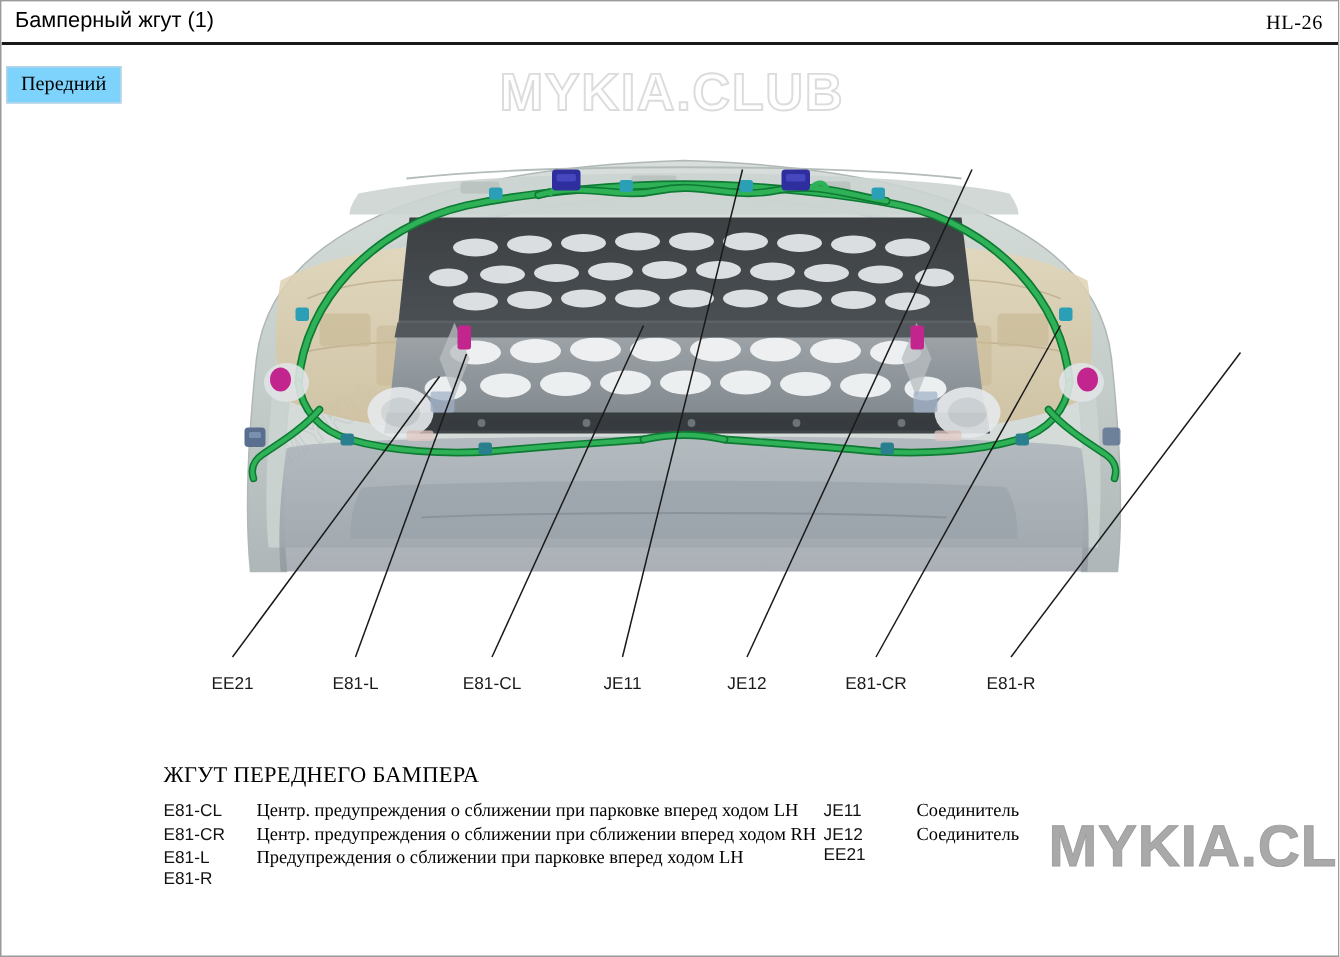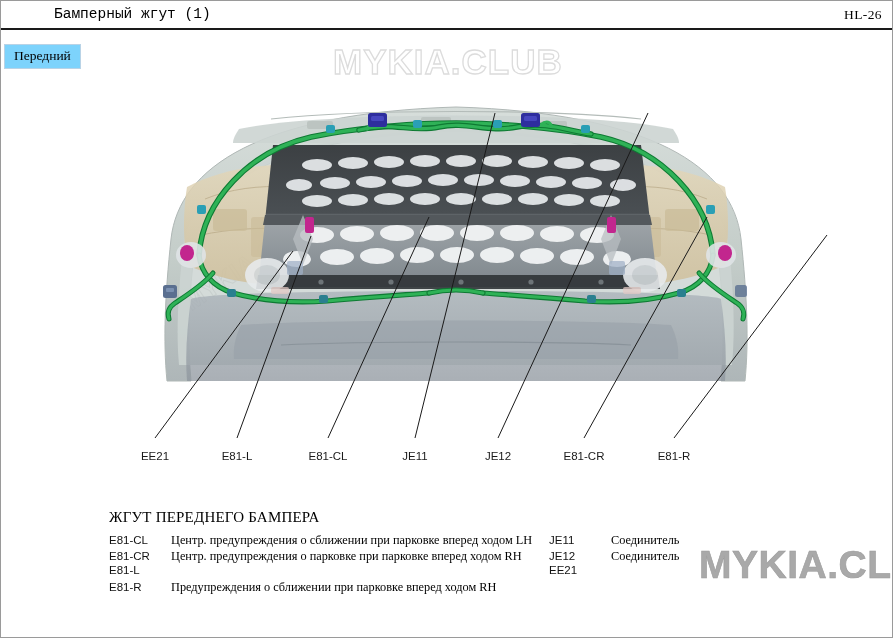--- a/index.html
+++ b/index.html
@@ -26,25 +26,24 @@
     left: 0; top: 0;
     width: 893px;
     height: 29px;
     box-sizing: border-box;
     border-bottom: 2px solid #1a1a1a;
     background: #ffffff;
   }
   #header-title {
     position: absolute;
     left: 9px; top: 5px;
-    font-family: Liberation Mono, monospace;
+    font-family: Liberation Sans, sans-serif;
     font-size: 14.5px;
     color: #000000;
     white-space: nowrap;
-    margin-left: 44px;
   }
   #header-page {
     position: absolute;
     right: 12px; top: 6px;
     font-family: Liberation Serif, serif;
     font-size: 13.5px;
     color: #000000;
     letter-spacing: .4px;
   }
 
@@ -443,28 +442,28 @@
   <div id="legend">
     <div id="legend-title">ЖГУТ ПЕРЕДНЕГО БАМПЕРА</div>
     <div class="legend-cols" style="height:70px;">
       <div class="legend-col" id="legend-col-left">
         <div class="legend-row">
           <span class="legend-code">E81-CL</span>
           <span class="legend-desc">Центр. предупреждения о сближении при парковке вперед ходом LH</span>
         </div>
         <div class="legend-row">
           <span class="legend-code">E81-CR</span>
-          <span class="legend-desc">Центр. предупреждения о парковке при парковке вперед ходом RH</span>
+          <span class="legend-desc">Центр. предупреждения о сближении при сближении вперед ходом RH</span>
         </div>
         <div class="legend-row">
           <span class="legend-code">E81-L</span>
+          <span class="legend-desc">Предупреждения о сближении при парковке вперед ходом LH</span>
         </div>
         <div class="legend-row">
           <span class="legend-code">E81-R</span>
-          <span class="legend-desc">Предупреждения о сближении при парковке вперед ходом RH</span>
         </div>
       </div>
       <div class="legend-col" id="legend-col-right">
         <div class="legend-row">
           <span class="legend-code">JE11</span>
           <span class="legend-desc">Соединитель</span>
         </div>
         <div class="legend-row">
           <span class="legend-code">JE12</span>
           <span class="legend-desc">Соединитель</span>

